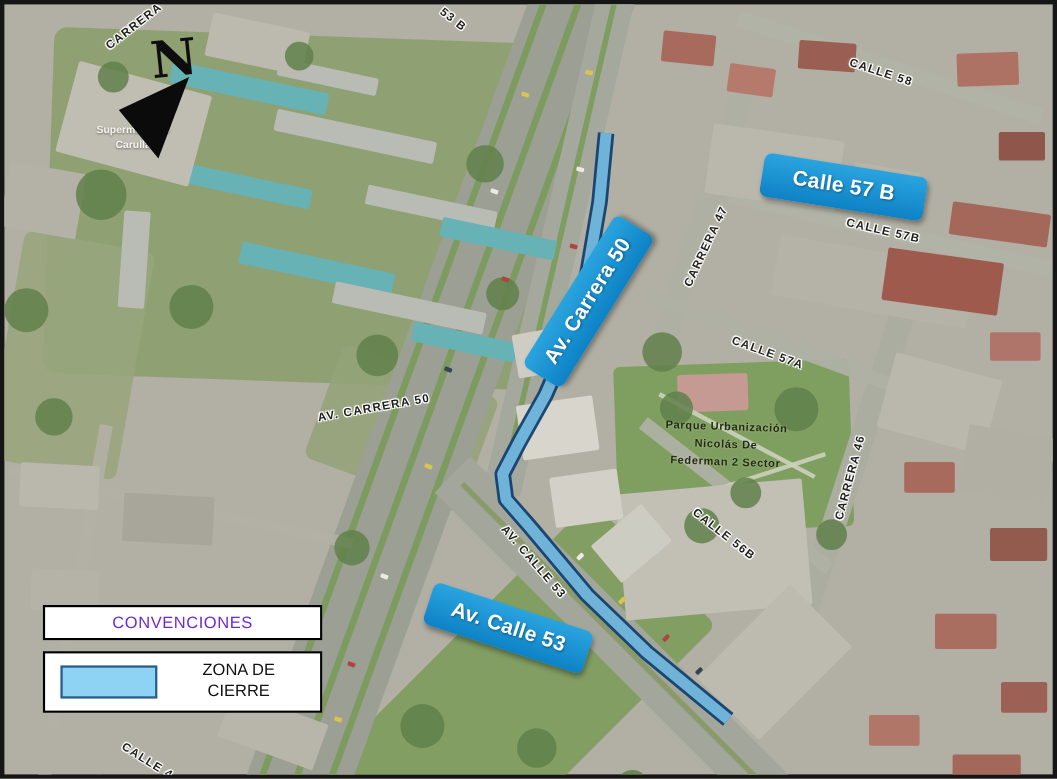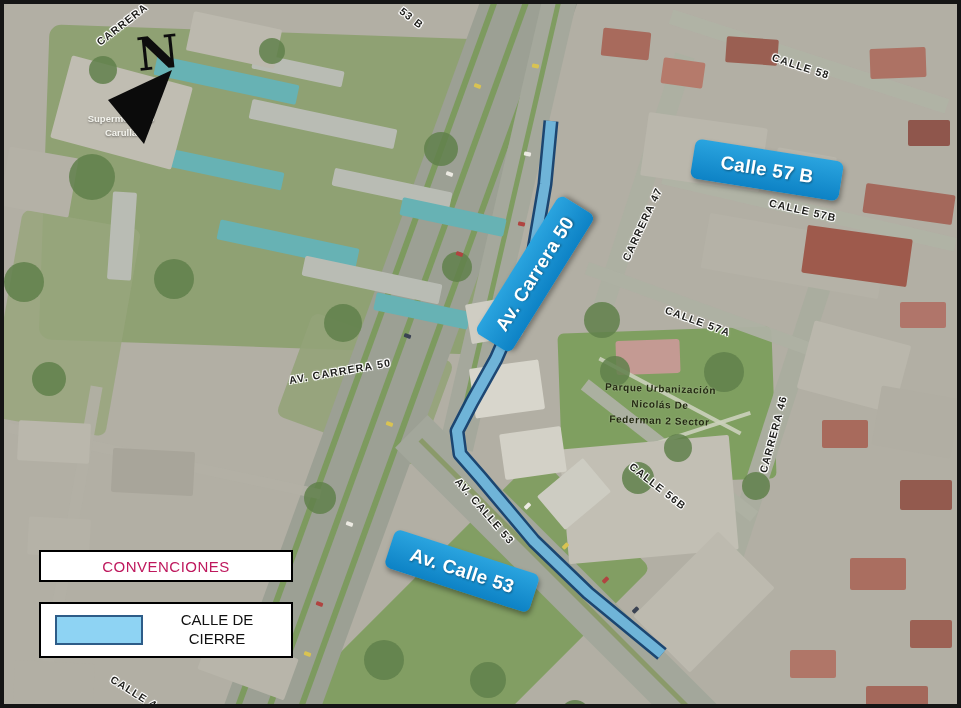--- a/index.html
+++ b/index.html
@@ -16,21 +16,21 @@
         letter-spacing:.6px;white-space:pre-line;text-shadow:0 0 2px rgba(255,255,255,.4);}
   .whitelbl{position:absolute;font:700 9.5px "Liberation Sans",sans-serif;color:#f4f4ee;text-align:center;line-height:1.5;
         white-space:pre-line;text-shadow:0 1px 2px rgba(0,0,0,.45);}
   .callout{position:absolute;display:flex;align-items:center;justify-content:center;border-radius:7px;
         box-shadow:2px 3px 5px rgba(0,0,0,.35);color:#fff;font:700 19px "Liberation Sans",sans-serif;
         text-shadow:1px 1px 2px rgba(0,0,0,.35);letter-spacing:.3px;}
   .north-n{position:absolute;left:133px;top:22px;font:700 46px "DejaVu Serif",serif;color:#0d0d0d;transform:rotate(-6deg);}
   .north-arrow{position:absolute;left:104px;top:64px;}
   .legend{position:absolute;left:35px;top:546px;width:254px;}
   .legend-header{border:2px solid #000;background:#fff;height:28px;display:flex;align-items:center;justify-content:center;
-        font-size:15px;color:#be185d;letter-spacing:.5px;margin-bottom:20px;}
+        font-size:15px;color:#6d28d9;letter-spacing:.5px;margin-bottom:10px;}
   .legend-body{border:2px solid #000;background:#fff;height:52px;display:flex;align-items:center;}
   .legend-swatch{width:88px;height:30px;margin-left:14px;border:2px solid #2d5c88;box-sizing:border-box;}
   .legend-label{flex:1;text-align:center;font-size:15px;color:#111;line-height:1.25;white-space:pre-line;}
 </style>
 </head>
 <body>
 
 <div class="frame">
 
   <div class="layer" id="terrainLayer">
@@ -175,18 +175,18 @@
     <div class="north-n">N</div>
     <svg class="north-arrow" width="66" height="78" viewBox="0 0 66 78">
       <polygon points="64,2 0,32 36,76" fill="#0b0b0b"></polygon>
     </svg>
   </div>
 
   <div class="legend">
     <div class="legend-header">CONVENCIONES</div>
     <div class="legend-body">
       <div class="legend-swatch" style="background: rgb(142, 211, 243); border-color: rgb(45, 92, 136);"></div>
-      <div class="legend-label">CALLE DE
+      <div class="legend-label">ZONA DE
 CIERRE</div>
     </div>
   </div>
 
 </div>
 
 </body></html>

